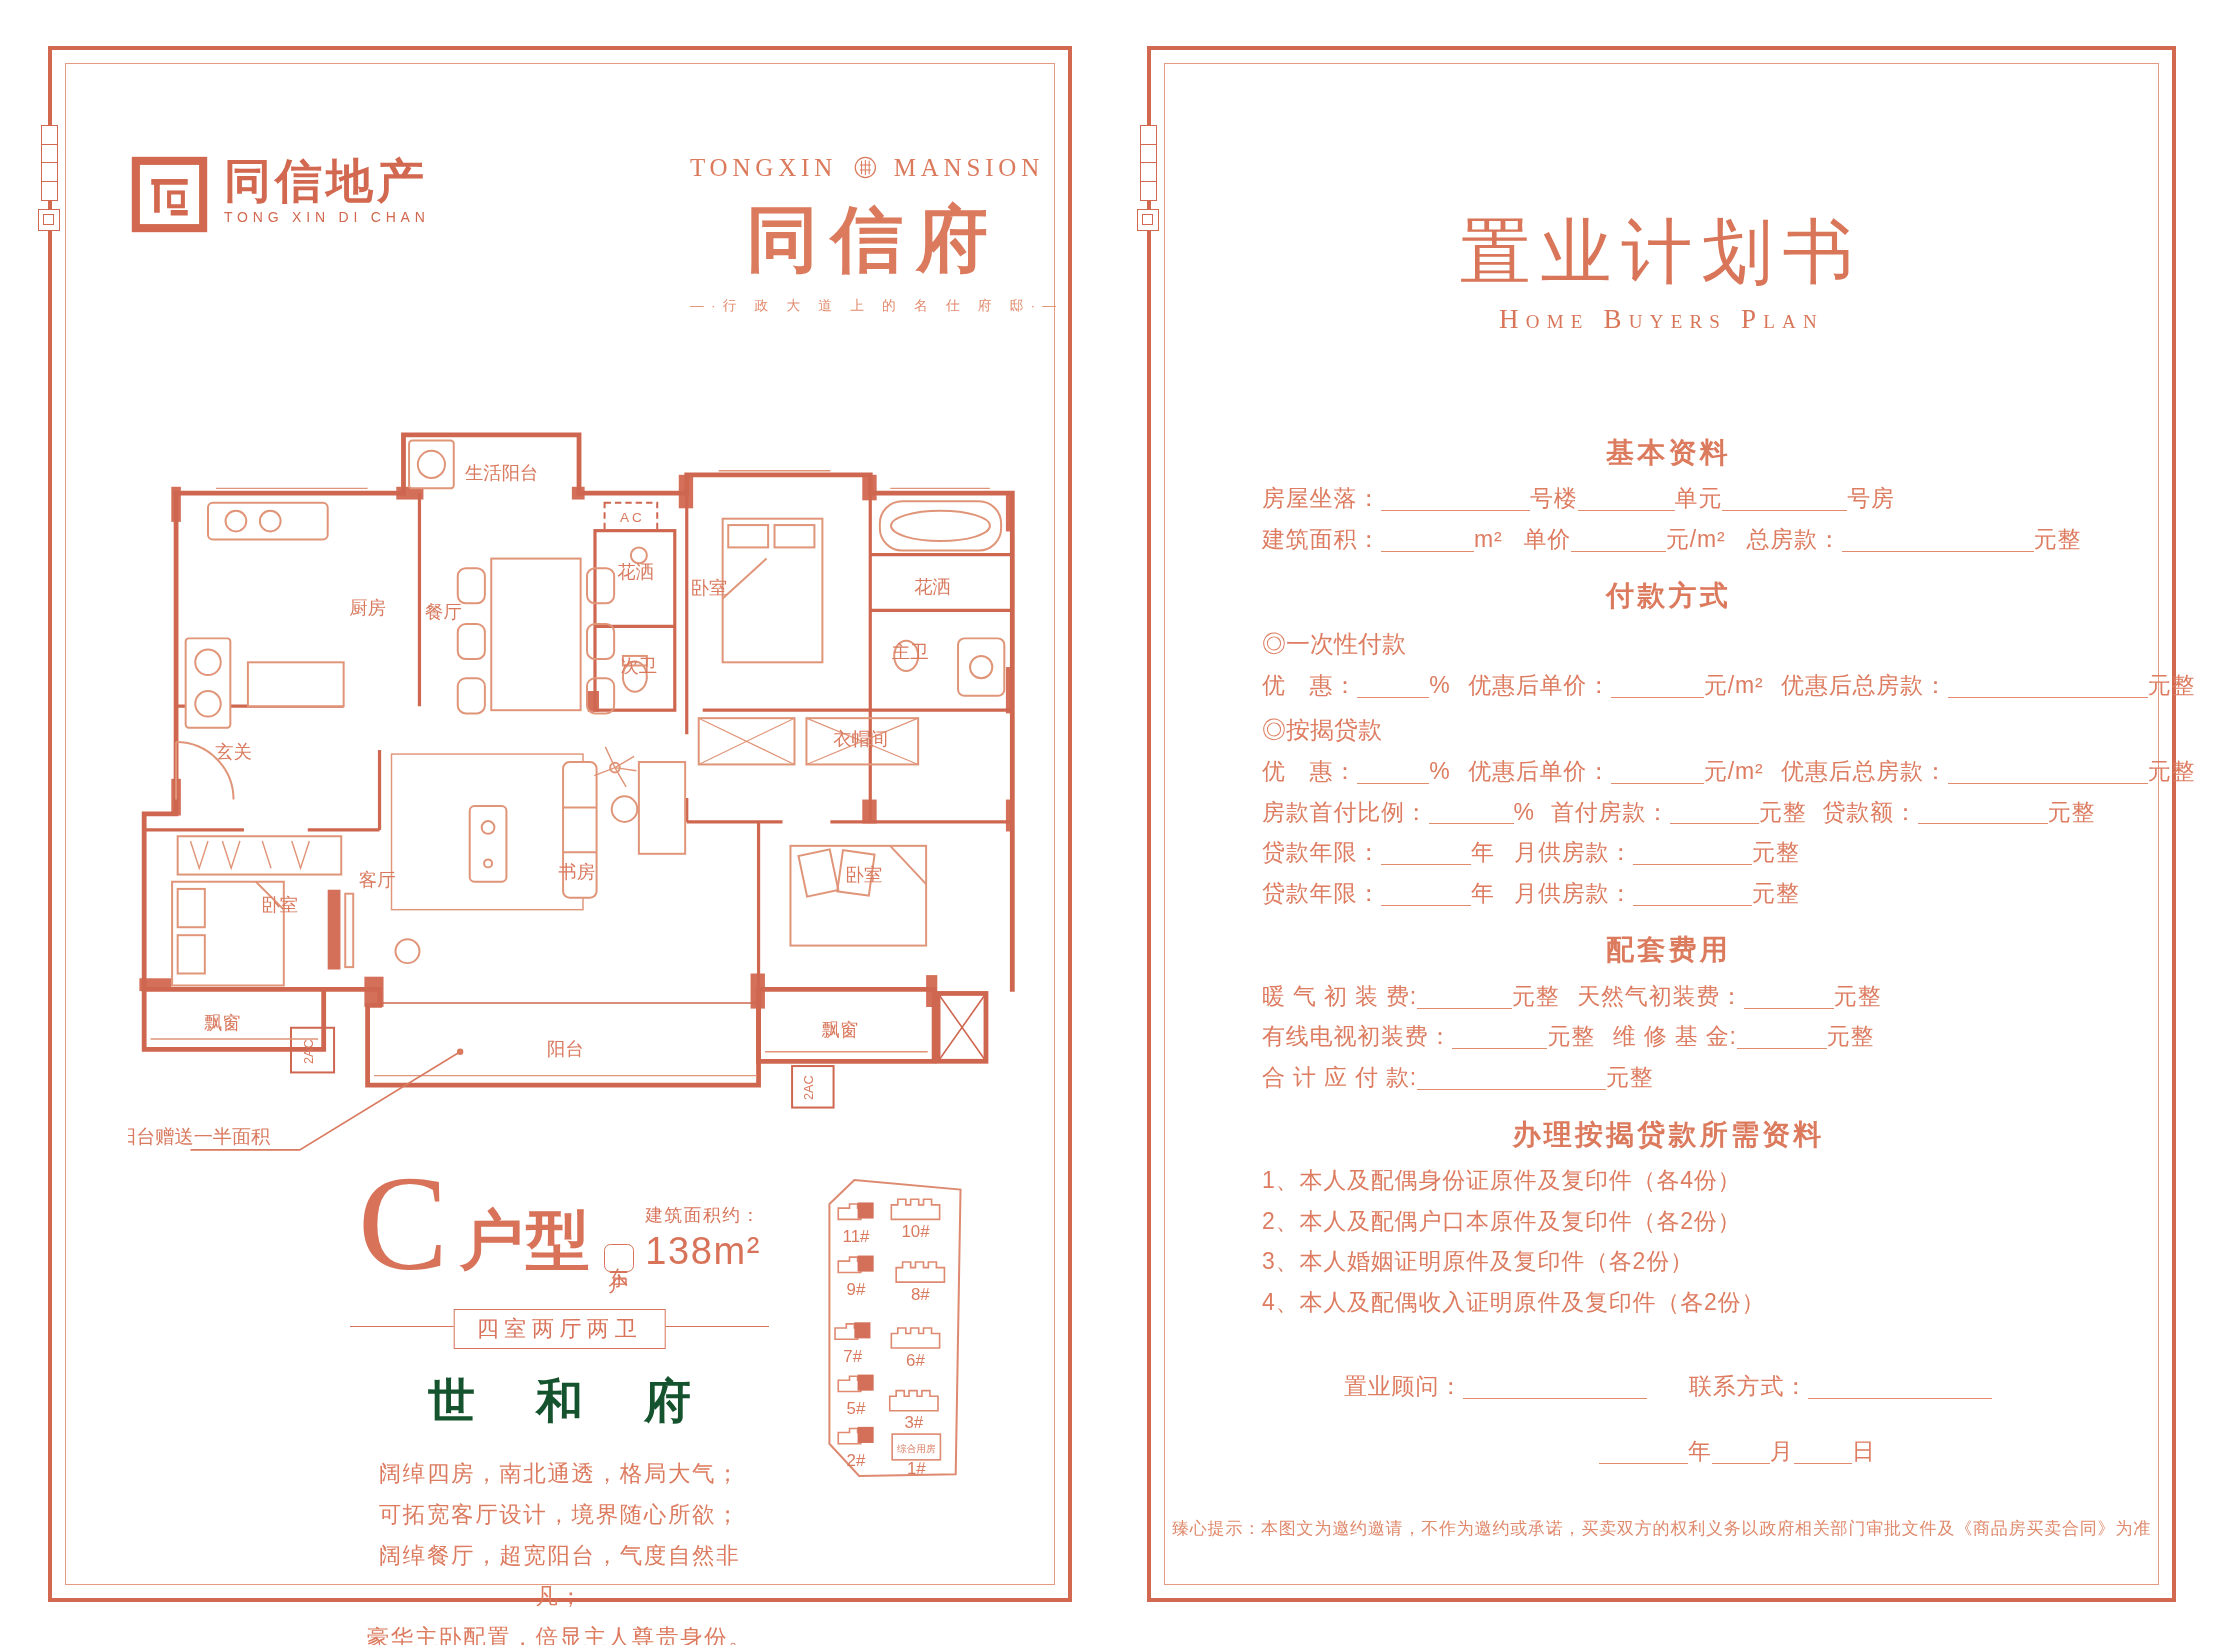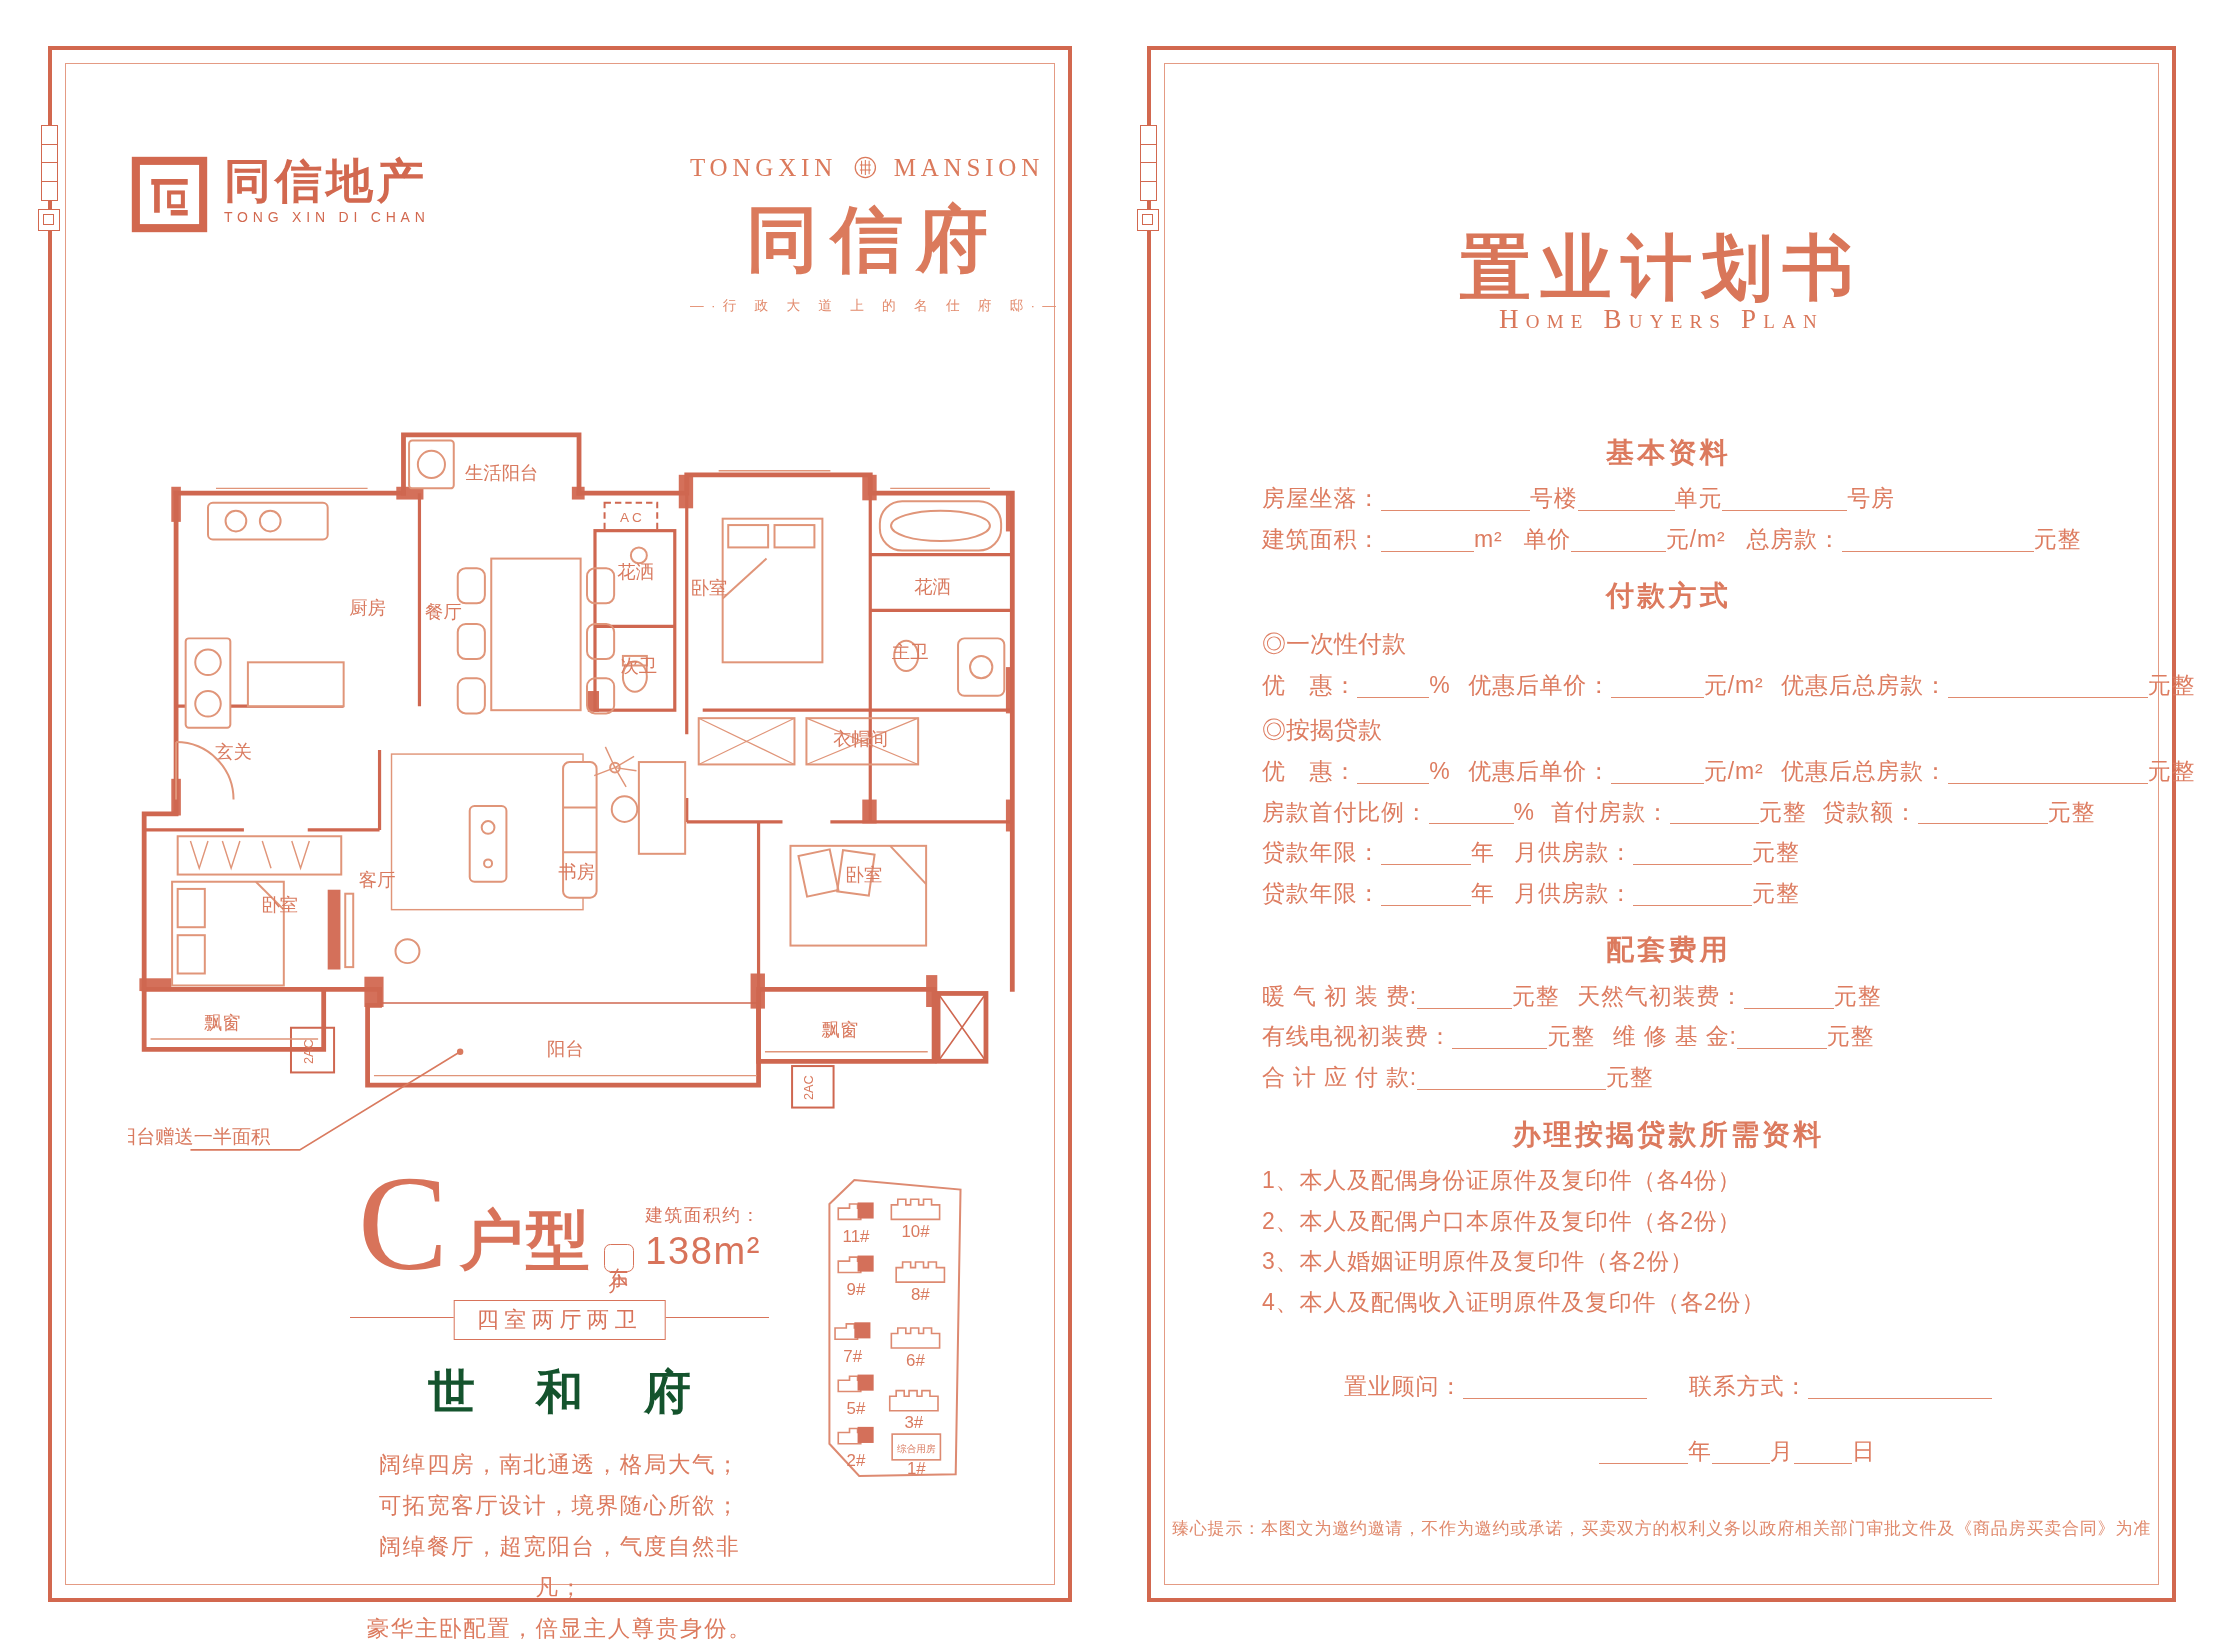--- a/index.html
+++ b/index.html
@@ -41,33 +41,33 @@
 
   
   .unit-info{position:absolute;left:306px;top:1121px;width:403px;color:#d8735a;}
   .unit-row{display:flex;align-items:flex-end;justify-content:center;gap:11.3px;}
   .unit-letter{font-family:"Liberation Serif",serif;font-size:135px;line-height:0.78;color:#d8735a;}
   .unit-type{font-size:64px;font-weight:bold;letter-spacing:2.4px;padding-bottom:4.8px;line-height:1;}
   .unit-side{writing-mode:vertical-rl;font-size:20px;letter-spacing:6.4px;border:1.6px solid #d8735a;border-radius:6.4px;padding:6.4px 3.2px;margin-bottom:4.8px;line-height:1.1;}
   .unit-area{display:flex;flex-direction:column;padding-bottom:3.2px;}
   .area-note{font-size:17.7px;letter-spacing:1.6px;}
   .area-val{font-size:38px;margin-top:3.2px;letter-spacing:1.6px;}
-  .layout-divider{position:relative;height:35px;margin-top:24px;}
+  .layout-divider{position:relative;height:35px;margin-top:33px;}
   .layout-divider::before{content:"";position:absolute;left:-8px;right:-8px;top:17px;border-top:1.6px solid #d8735a;}
   .layout-tag{position:absolute;left:50%;transform:translateX(-50%);top:0;background:#fff;border:1.6px solid #d8735a;padding:4px 22.5px;font-size:22px;letter-spacing:5.6px;white-space:nowrap;}
   .community{text-align:center;font-size:47px;font-weight:bold;letter-spacing:24px;text-indent:24px;color:#14532d;margin-top:26px;}
   .features{margin-top:19.3px;text-align:center;}
   .feature{font-size:22.5px;color:#dc7b5f;line-height:41px;letter-spacing:1.6px;}
 
   
   .siteplan{position:absolute;left:765px;top:1105px;width:242px;height:370px;}
   .siteplan text{fill:#d97a5f;font-family:"Liberation Sans",sans-serif;text-anchor:middle;}
 
   
-  .plan-title{position:absolute;top:171px;left:0;width:100%;text-align:center;font-size:71px;font-weight:bold;letter-spacing:9.7px;color:#d97659;}
+  .plan-title{position:absolute;top:155px;left:0;width:100%;text-align:center;font-size:71px;font-weight:normal;letter-spacing:9.7px;color:#d97659;}
   .plan-subtitle{position:absolute;top:254px;left:0;width:100%;text-align:center;font-family:"Liberation Serif",serif;font-variant:small-caps;font-size:27px;letter-spacing:7.2px;color:#d97659;}
   .form{position:absolute;left:111px;top:384px;width:813px;color:#dd7c60;}
   .fh{text-align:center;font-size:28px;font-weight:bold;letter-spacing:3.2px;margin:22.5px 0 11.3px;color:#dc7a5e;}
   .fh:first-child{margin-top:0;}
   .fs{font-size:24px;margin:13px 0 1.6px;}
   .fl{font-size:23px;margin:9.7px 0;white-space:nowrap;}
   .fl .lbl{letter-spacing:0.8px;}
   .fl .blank{display:inline-block;height:24px;border-bottom:1.6px solid #e08a6e;vertical-align:-4.8px;}
   .fl .sp{display:inline-block;}
   .fl.advisor{margin-top:53px;margin-left:82px;}

